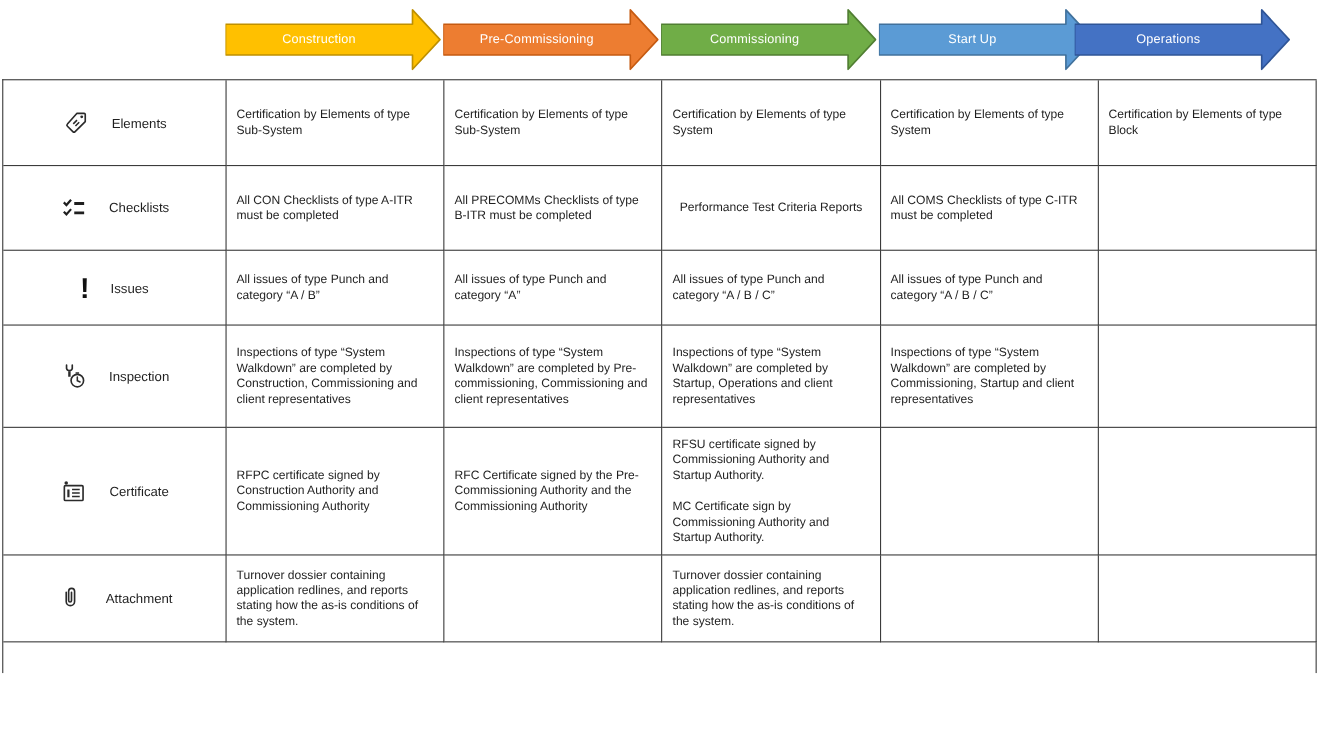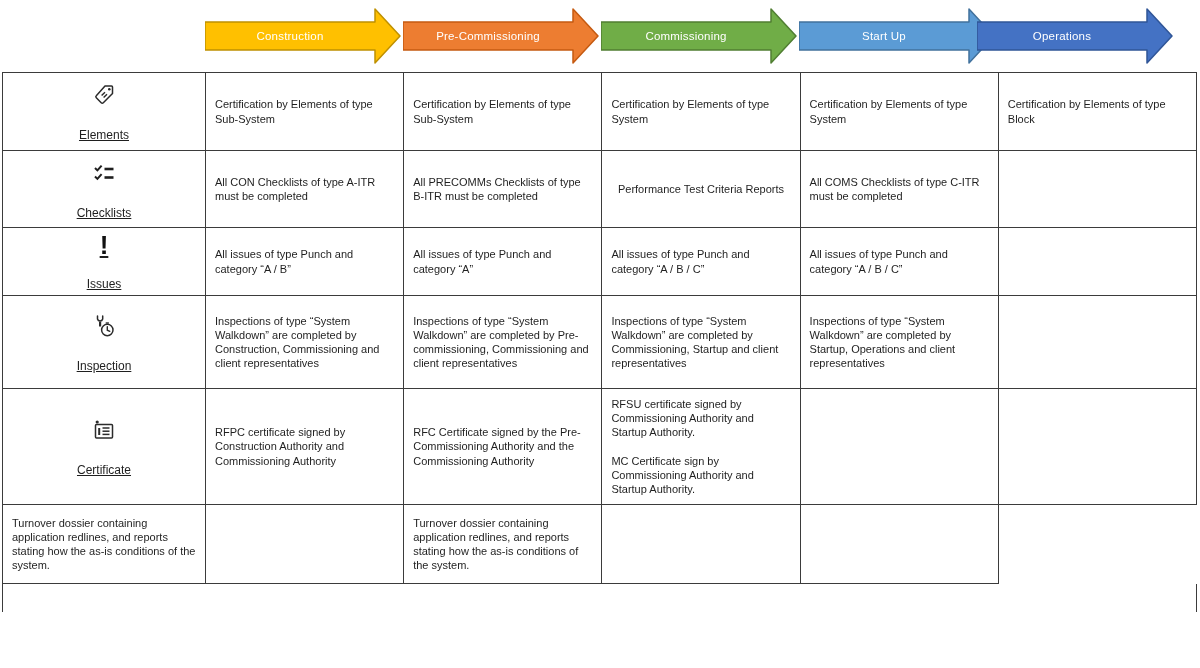--- a/index.html
+++ b/index.html
@@ -24,21 +24,21 @@
     grid-template-rows:78px 77px 68px 93px 116px 79px auto;
     border-top:1.5px solid #3b3b3b;border-left:1.5px solid #3b3b3b;
     box-sizing:border-box;background:#fff;
   }
   .cell,.label-cell,.span-cell{
     border-right:1.5px solid #3b3b3b;border-bottom:1.5px solid #3b3b3b;
     box-sizing:border-box;display:flex;align-items:center;justify-content:center;
     overflow:hidden;
   }
   .cell{font-size:11px;line-height:1.28;padding:3px 9px;white-space:pre-line;color:#1f1f1f;}
-  .label-cell{flex-direction:column;gap:19px;font-size:12px;color:#1f1f1f;padding:4px;text-decoration:underline;}
+  .label-cell{flex-direction:row;gap:19px;font-size:12px;color:#1f1f1f;padding:4px;}
   .label-cell .icon{height:28px;display:flex;align-items:center;justify-content:center;}
   .span-cell{grid-column:2 / 7;font-size:10px;color:#1f1f1f;}
   .excl{font-weight:700;font-size:26px;line-height:1;color:#111;}
 </style>
 </head>
 <body>
 
 <div class="canvas">
 
   <div class="phase-header">
@@ -126,22 +126,22 @@
           <line x1="9.1" y1="8.6" x2="9.1" y2="13.5" stroke-width="2.2"></line>
           <circle cx="16.3" cy="17" r="5.7" fill="#ffffff"></circle>
           <line x1="14.7" y1="10" x2="17.9" y2="10" stroke-width="1.4"></line>
           <path d="M16.3 13.8 V17.2 L18.8 18.3" stroke-width="1.4" stroke-linecap="round"></path>
         </svg>
       </span>
       <span>Inspection</span>
     </div>
     <div class="cell">Inspections of type “System Walkdown” are completed by Construction, Commissioning and client representatives</div>
     <div class="cell">Inspections of type “System Walkdown” are completed by Pre- commissioning, Commissioning and client representatives</div>
+    <div class="cell">Inspections of type “System Walkdown” are completed by Startup, Operations and client representatives</div>
     <div class="cell">Inspections of type “System Walkdown” are completed by Commissioning, Startup and client representatives</div>
-    <div class="cell">Inspections of type “System Walkdown” are completed by Startup, Operations and client representatives</div>
     <div class="cell"></div>
 
     <div class="label-cell">
       <span class="icon">
         <svg width="26" height="26" viewBox="0 0 26 26" fill="none" stroke="#2b2b2b" stroke-width="1.5">
           <circle cx="6.2" cy="5" r="1.6" fill="#2b2b2b" stroke="none"></circle>
           <rect x="4.5" y="7.5" width="17" height="13.5" rx="1"></rect>
           <line x1="8.2" y1="11" x2="8.2" y2="18" stroke-width="2"></line>
           <line x1="11.5" y1="11" x2="18.5" y2="11"></line>
           <line x1="11.5" y1="14.2" x2="18.5" y2="14.2"></line>
@@ -151,20 +151,28 @@
       <span>Certificate</span>
     </div>
     <div class="cell">RFPC certificate signed by Construction Authority and Commissioning Authority</div>
     <div class="cell">RFC Certificate signed by the Pre-Commissioning Authority and the Commissioning Authority</div>
     <div class="cell">RFSU certificate signed by Commissioning Authority and Startup Authority.
 
 MC Certificate sign by Commissioning Authority and Startup Authority.</div>
     <div class="cell"></div>
     <div class="cell"></div>
 
+    <div class="label-cell">
+      <span class="icon">
+        <svg width="26" height="26" viewBox="0 0 26 26" fill="none" stroke="#2b2b2b" stroke-width="1.5" stroke-linecap="round">
+          <path d="M9.2 7.5 V15.8 a3.8 3.8 0 0 0 7.6 0 V6.6 a2.7 2.7 0 0 0 -5.4 0 V15 a1.3 1.3 0 0 0 2.6 0 V7.5"></path>
+        </svg>
+      </span>
+      <span>Attachment</span>
+    </div>
     <div class="cell">Turnover dossier containing application redlines, and reports stating how the as-is conditions of the system.</div>
     <div class="cell"></div>
     <div class="cell">Turnover dossier containing application redlines, and reports stating how the as-is conditions of the system.</div>
     <div class="cell"></div>
     <div class="cell"></div>
 
     <div class="span-cell">Preservations are managed through the project lifecycle</div>
 
   </div>
 </div>

